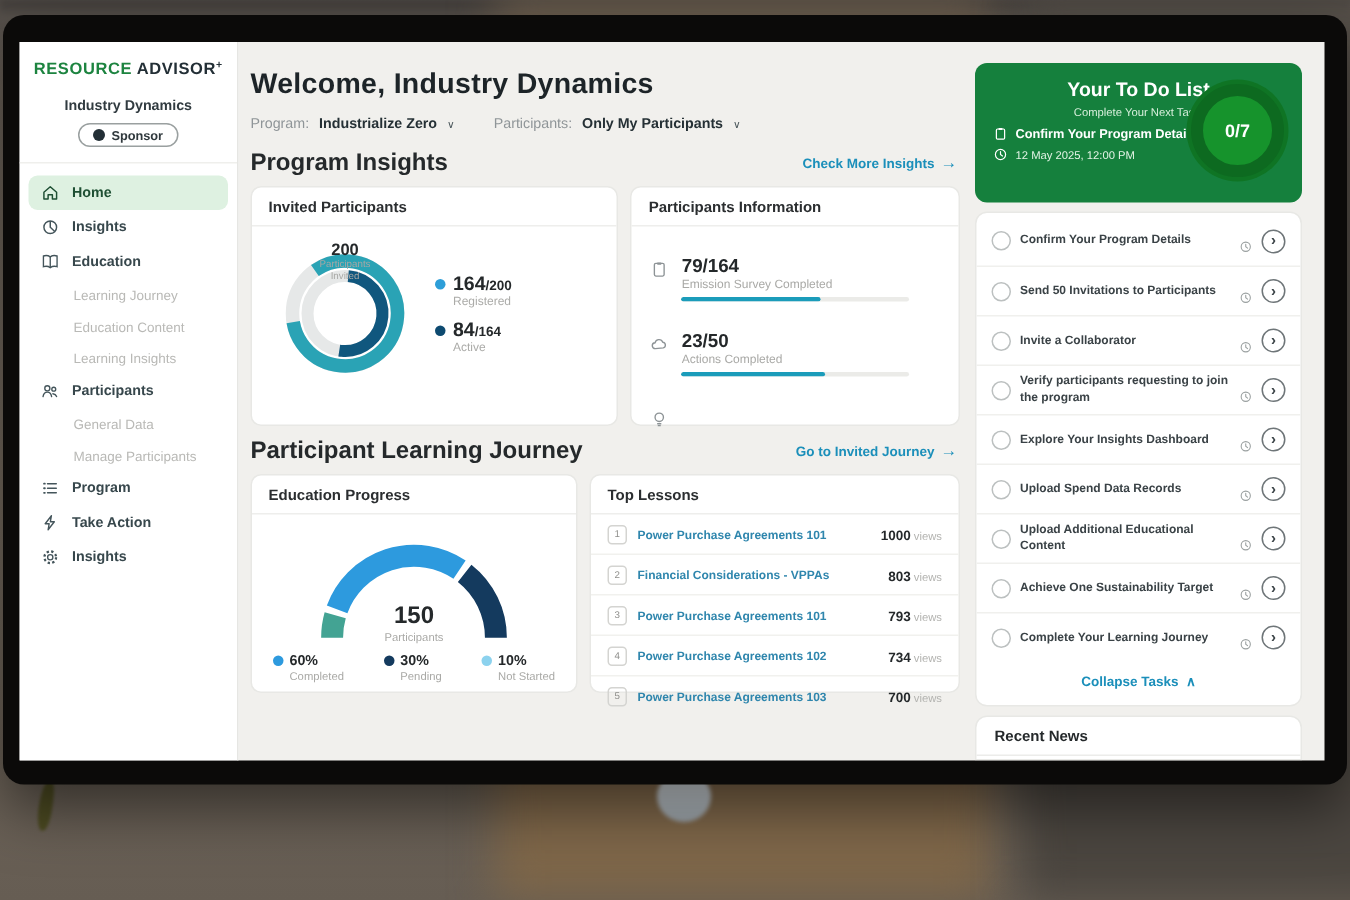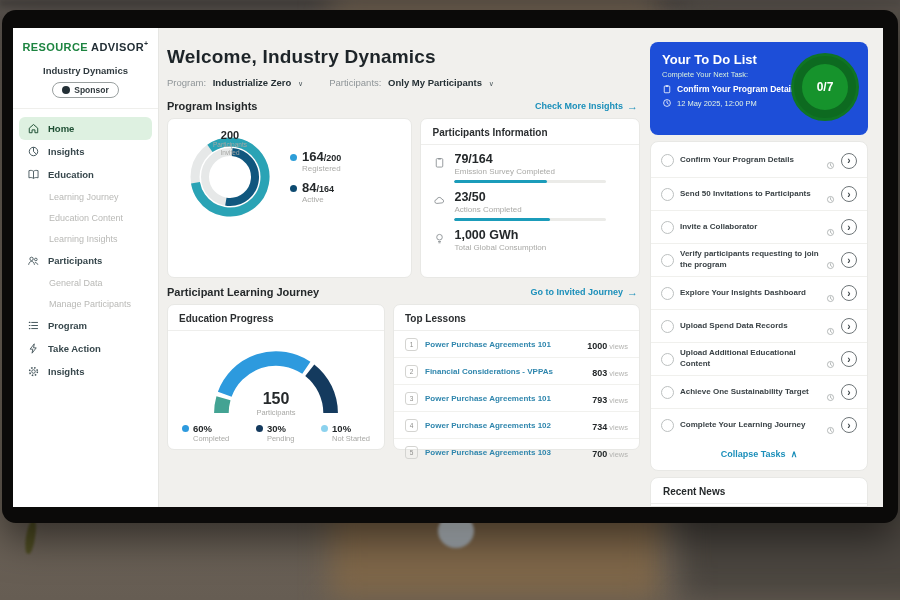--- a/index.html
+++ b/index.html
@@ -45,42 +45,42 @@
   .micon svg{width:100%;height:100%;display:block;}
   
   .main{position:absolute;left:146px;top:0;width:491px;height:539px;box-sizing:border-box;
         padding:18px 10px 0 8px;}
   h1{margin:0 0 9px;font-size:19px;color:#1d2428;letter-spacing:.2px;}
   .filters{display:flex;gap:26px;align-items:center;font-size:9.5px;margin-bottom:12px;}
   .f-label{color:#8f9598;}
   .f-value{font-weight:bold;color:#25303５;color:#253035;margin-left:4px;}
   .chev{font-size:7px;color:#4a565b;margin-left:4px;}
   .sect{display:flex;justify-content:space-between;align-items:center;margin:8px 2px 6px 0;}
-  .sect h2{margin:0;font-size:11px;color:#25292b;}
+  .sect h2{margin:0;font-size:16px;color:#25292b;}
   .tlink{font-size:9px;font-weight:bold;color:#1b8fba;cursor:pointer;display:flex;align-items:center;gap:4px;}
   .tlink .arr{font-size:11px;}
   .cards{display:flex;gap:8px;}
   .card{background:#fff;border:1px solid #e8e8e5;border-radius:7px;box-sizing:border-box;}
   .card h3{margin:0;padding:8px 11px 6px;font-size:10px;color:#2b2e30;border-bottom:1px solid #eeeeec;}
   
   .card-invited{width:246px;height:160px;}
   .inv-body{display:flex;align-items:center;gap:12px;padding:10px 8px 0 14px;}
   .donut-wrap{position:relative;width:96px;height:96px;}
   .donut-center{position:absolute;inset:0;display:flex;flex-direction:column;align-items:center;justify-content:flex-start;text-align:center;}
   .donut-center .dv{font-size:11px;font-weight:bold;color:#24282a;}
   .donut-center .dl{font-size:6.5px;color:#a7a7a4;width:46px;line-height:1.3;}
   .legend{display:flex;flex-direction:column;gap:8px;}
   .leg-item{display:flex;align-items:flex-start;gap:5px;}
   .leg-dot{width:7px;height:7px;border-radius:50%;margin-top:4px;flex:0 0 7px;}
   .leg-num{font-size:13px;font-weight:bold;color:#24282a;line-height:1.1;}
   .leg-den{font-size:9px;}
   .leg-lab{font-size:8px;color:#ababa8;}
   
   .card-info{width:220px;height:160px;}
-  .stat{display:flex;gap:8px;padding:7px 12px 0 12px;}
+  .stat{display:flex;gap:8px;padding:7px 12px 0 12px;margin-top:12px;}
   .sicon{width:13px;height:13px;color:#8d9396;margin-top:3px;flex:0 0 13px;}
   .sicon svg{width:100%;height:100%;}
   .sval{font-size:12.5px;font-weight:bold;color:#24282a;}
   .slab{font-size:8px;color:#a9a9a6;margin:1px 0 4px;}
   .sbar{width:152px;height:3px;border-radius:2px;background:#ebebe8;overflow:hidden;}
   .sbar i{display:block;height:100%;border-radius:2px;background:#1b9cba;}
   
   .card-edu{width:218px;height:146px;}
   .gauge-wrap{position:relative;width:150px;height:78px;margin:8px auto 0;}
   .gauge-center{position:absolute;left:0;right:0;bottom:0;text-align:center;}
@@ -96,22 +96,22 @@
   .lesson{display:flex;align-items:center;gap:7px;padding:4px 11px;border-bottom:1px solid #f1f1ee;}
   .lesson:last-child{border-bottom:none;}
   .rank{width:11px;height:11px;border:1px solid #d4d4d1;border-radius:3px;font-size:6.5px;color:#8e8e8b;
         display:flex;align-items:center;justify-content:center;flex:0 0 11px;}
   .ltitle{flex:1;font-size:8px;font-weight:bold;color:#2f86ad;cursor:pointer;}
   .views b{font-size:9px;color:#24282a;}
   .views i{font-style:normal;font-size:7.5px;color:#b3b3b0;}
   
   .rightpanel{position:absolute;left:637px;top:14px;width:218px;height:465px;display:flex;
               flex-direction:column;gap:6px;overflow:hidden;}
-  .todo-card{position:relative;background:#1d4ed8;border-radius:8px;color:#fff;padding:10px 12px;
-             box-sizing:border-box;height:93px;flex:0 0 93px;}
+  .todo-card{position:relative;background:#15803d;border-radius:8px;color:#fff;padding:10px 12px;
+             box-sizing:border-box;height:93px;flex:0 0 93px;text-align:center;}
   .todo-card h2{margin:0 0 3px;font-size:13px;}
   .todo-sub{font-size:7.5px;color:#d8efdc;margin-bottom:5px;}
   .todo-next{display:flex;align-items:center;gap:5px;font-size:8.5px;font-weight:bold;margin-bottom:4px;}
   .todo-due{display:flex;align-items:center;gap:5px;font-size:7.5px;color:#e2f3e5;}
   .wicon{width:10px;height:10px;color:#fff;flex:0 0 10px;}
   .wicon svg{width:100%;height:100%;}
   .ring{position:absolute;right:12px;top:14px;width:46px;height:46px;border-radius:50%;
         border:8px solid #0d6a20;box-shadow:0 0 0 3px #0f7424;display:flex;align-items:center;
         justify-content:center;font-size:12px;font-weight:bold;color:#fff;background:#16932c;}
   .tasks-card{background:#fff;border:1px solid #e8e8e5;border-radius:8px;flex:0 0 auto;padding:2px 0;}
@@ -254,20 +254,21 @@
       <div class="sect">
         <h2>Program Insights</h2>
         <span class="tlink">
           <span>Check More Insights</span>
           <span class="arr">→</span>
         </span>
       </div>
 
       <div class="cards">
         <div class="card card-invited">
+          <h3>Invited Participants</h3>
           <div class="inv-body">
             <div class="donut-wrap">
               <svg width="96" height="96" viewBox="0 0 96 96">
                 <circle id="d-track-o" cx="48" cy="48" r="35" fill="none" stroke-width="9" stroke="#e6e8e8"></circle>
                 <circle id="d-outer" cx="48" cy="48" r="35" fill="none" stroke-width="9" transform="rotate(-125 48 48)" stroke="#2aa3b5" stroke-dasharray="180.32741831605415 219.9114857512855"></circle>
                 <circle id="d-track-i" cx="48" cy="48" r="25" fill="none" stroke-width="8" stroke="#e6e8e8"></circle>
                 <circle id="d-inner" cx="48" cy="48" r="25" fill="none" stroke-width="8" transform="rotate(-85 48 48)" stroke="#10577e" stroke-dasharray="80.11061266653972 157.07963267948966"></circle>
               </svg>
               <div class="donut-center">
                 <span class="dv">200</span>
@@ -319,24 +320,20 @@
                   <div class="sbar">
                     <i style="width: 63%; background: rgb(27, 156, 186);"></i>
                   </div>
                 </div>
               </div>
               <div class="stat">
                 <span class="sicon"><svg viewBox="0 0 20 20">
                     <circle cx="10" cy="8" r="4.3" fill="none" stroke="currentColor" stroke-width="1.4"></circle>
                     <path d="M8.4 14.6h3.2M9 16.6h2" stroke="currentColor" stroke-width="1.4" stroke-linecap="round"></path>
                   </svg></span>
-                <div class="sbody">
-                  <div class="sval">1,000 GWh</div>
-                  <div class="slab">Total Global Consumption</div>
-                </div>
               </div>
             </div>
         </div>
       </div>
 
       <div class="sect">
         <h2>Participant Learning Journey</h2>
         <span class="tlink">
           <span>Go to Invited Journey</span>
           <span class="arr">→</span>

